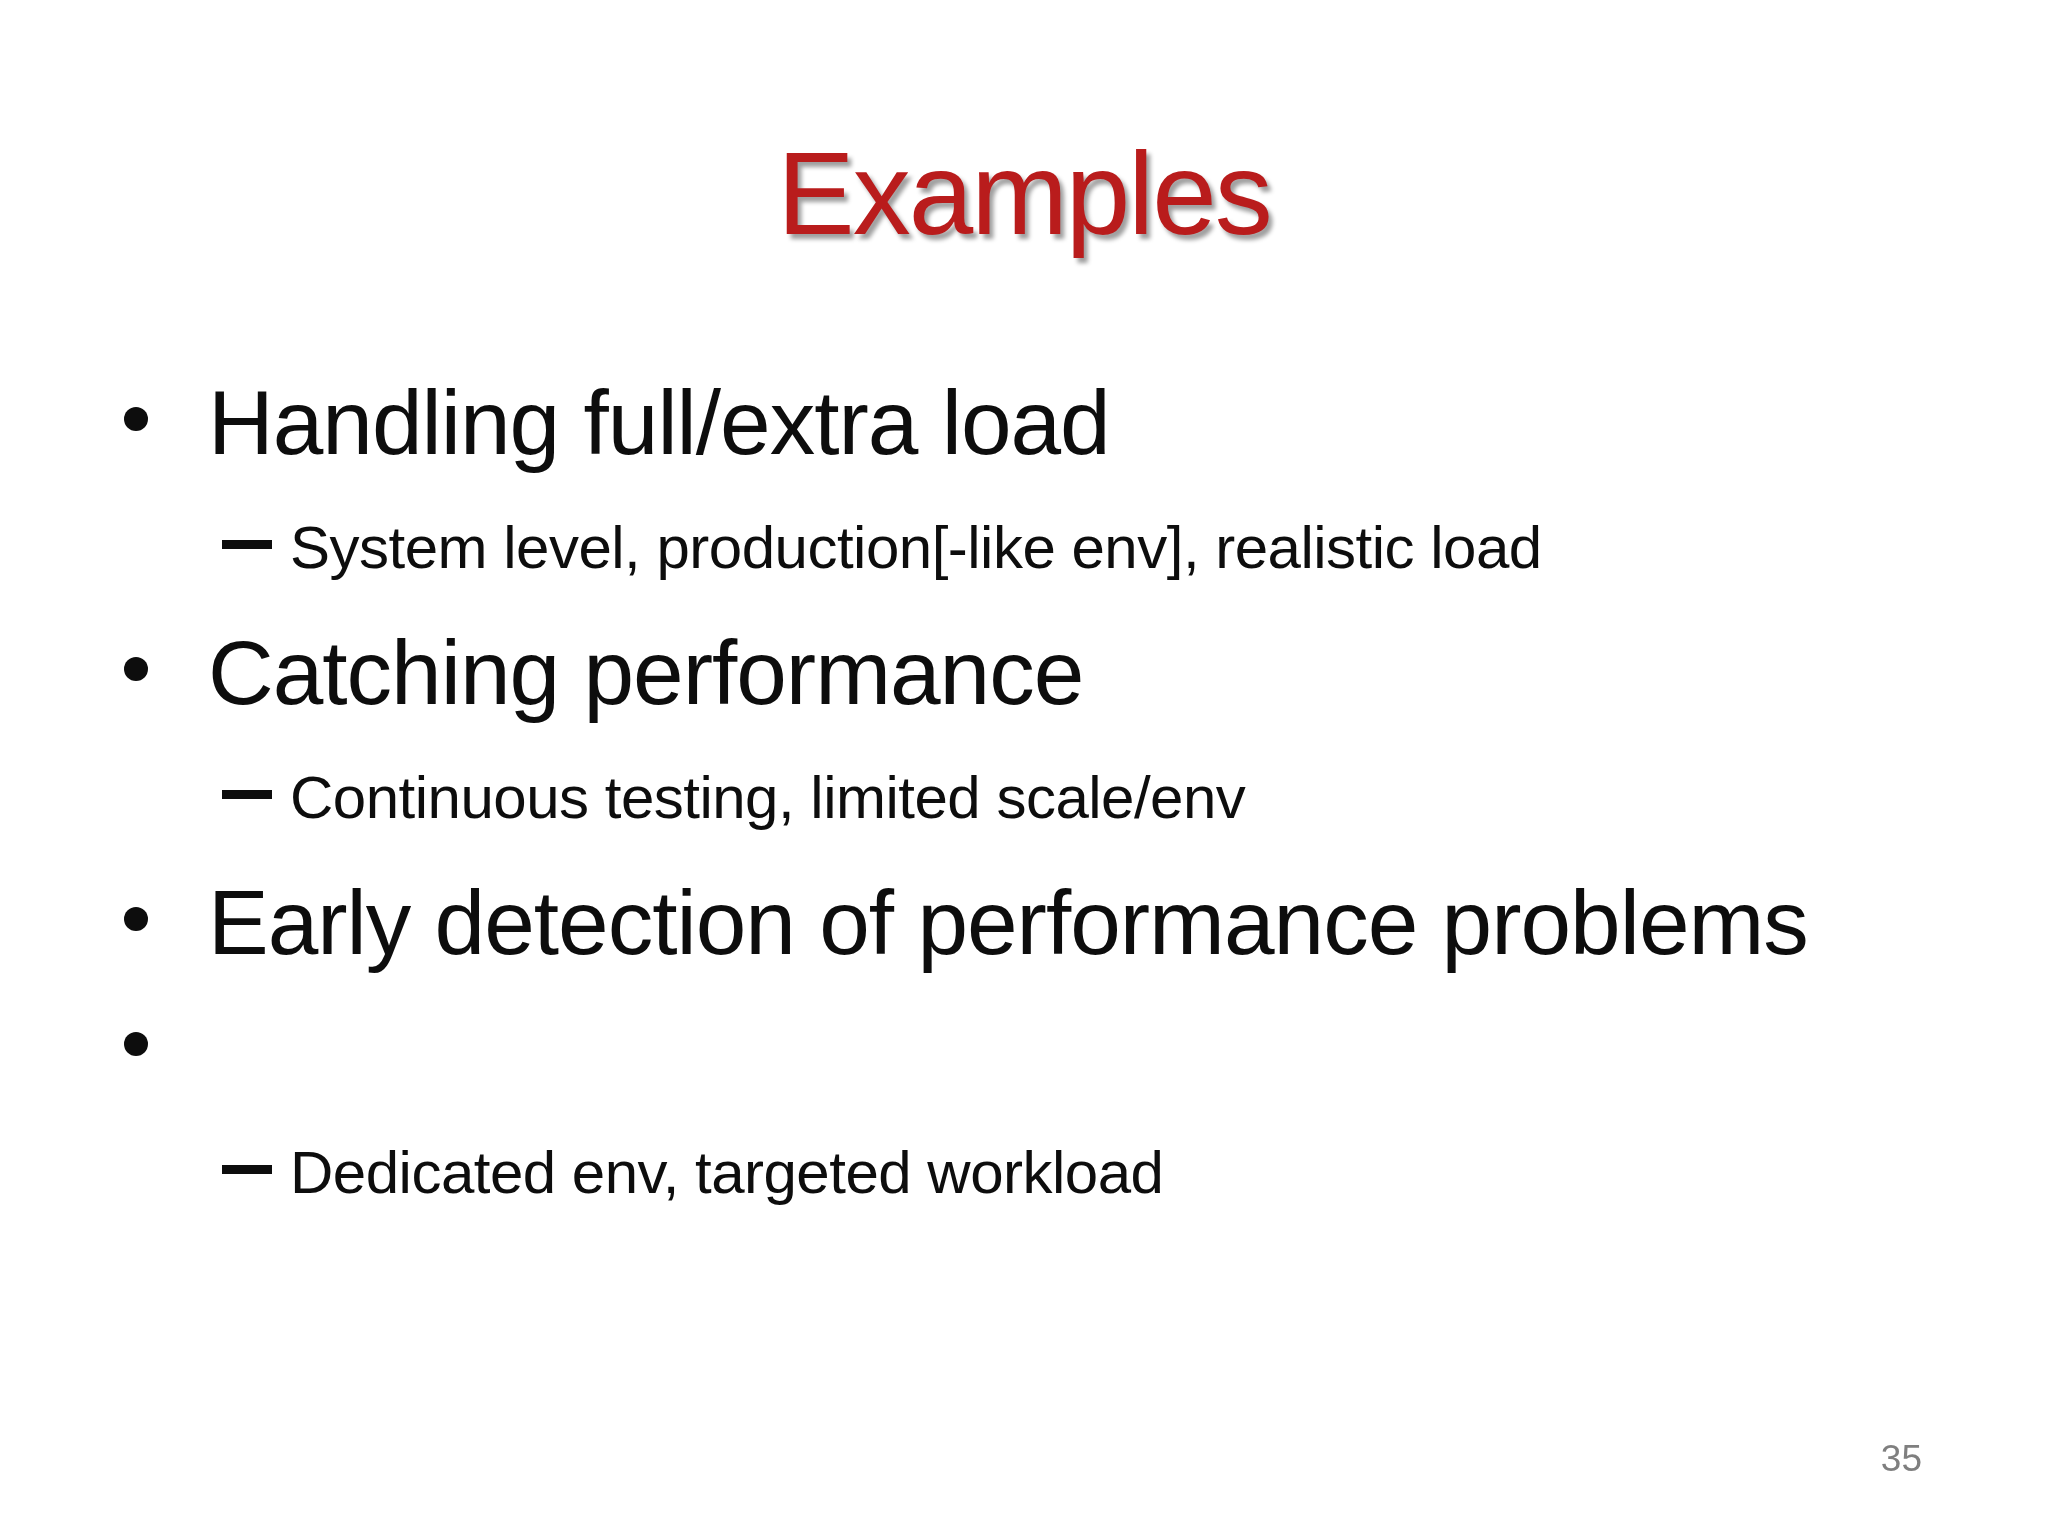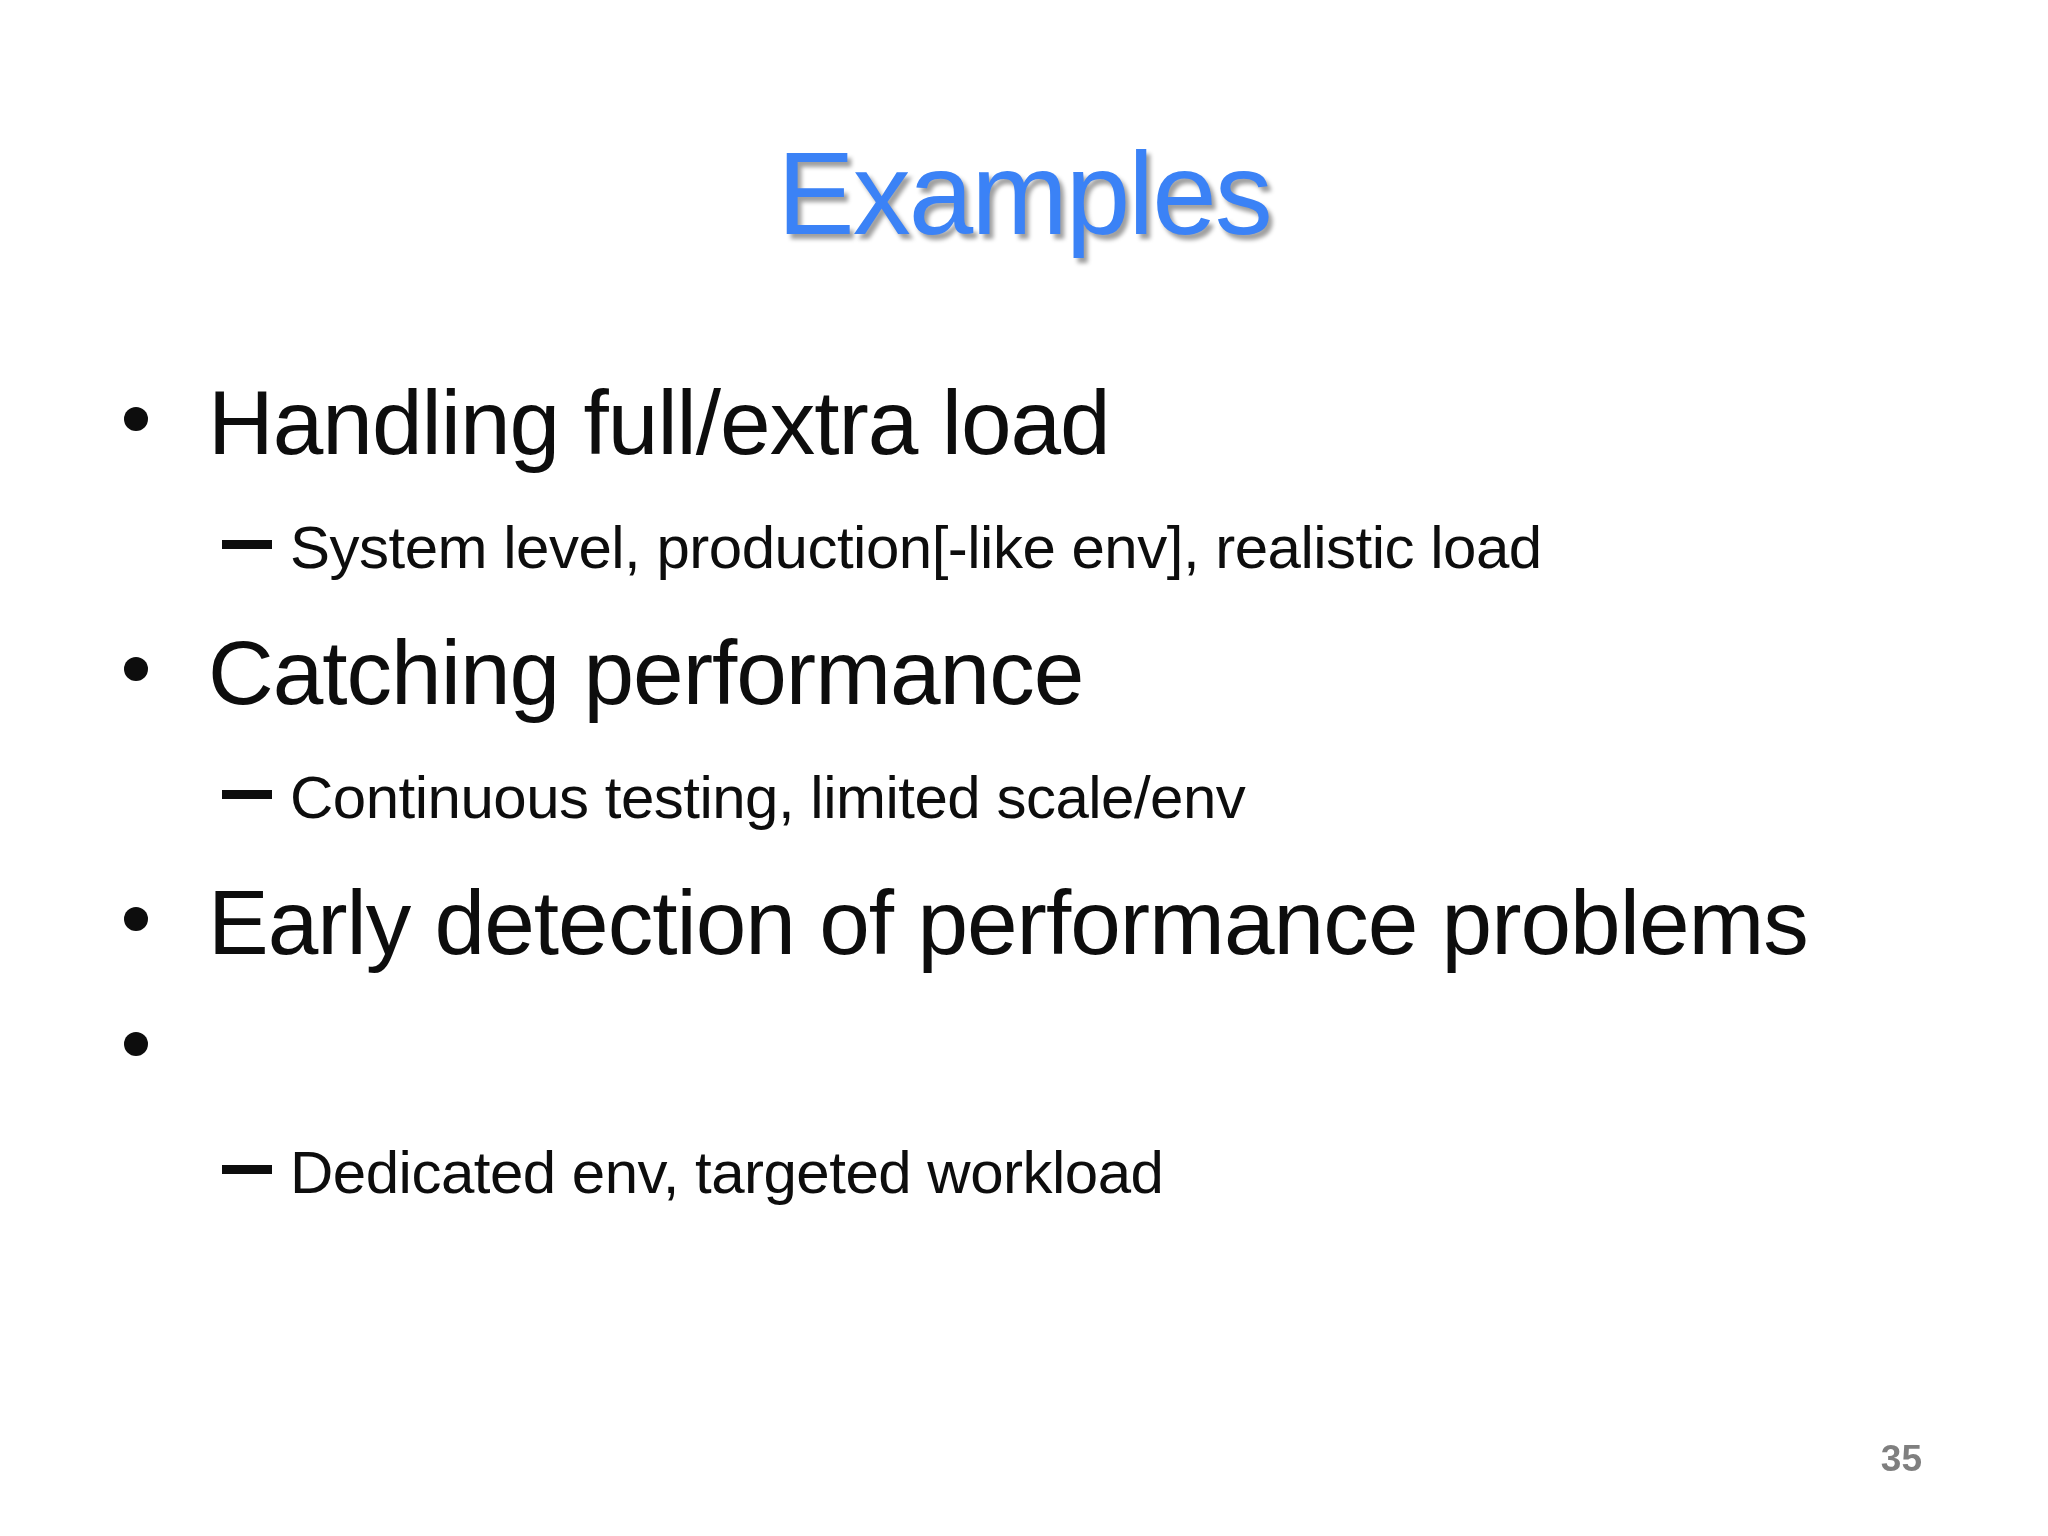--- a/index.html
+++ b/index.html
@@ -14,21 +14,21 @@
   }
   .slide-title {
     position: absolute;
     top: 125px;
     left: 0;
     width: 100%;
     text-align: center;
     font-size: 116px;
     line-height: 1.2;
     font-weight: 400;
-    color: #3b82f6;
+    color: #b91c1c;
     letter-spacing: -2px;
     text-shadow: 4px 5px 4px rgba(0,0,0,0.38);
     white-space: nowrap;
   }
   .content {
     position: absolute;
     top: 360px;
     left: 0;
     width: 100%;
   }
@@ -63,21 +63,21 @@
     top: 55px;
     width: 50px;
     height: 9px;
     background: #0d0d0d;
   }
   .page-number {
     position: absolute;
     top: 1440px;
     right: 126px;
     font-size: 37px;
-    font-weight: 700;
+    font-weight: 400;
     color: #7f7f7f;
     line-height: 1;
   }
 </style>
 </head>
 <body>
 
 <div class="slide">
 
   <div class="slide-title">Examples</div>

